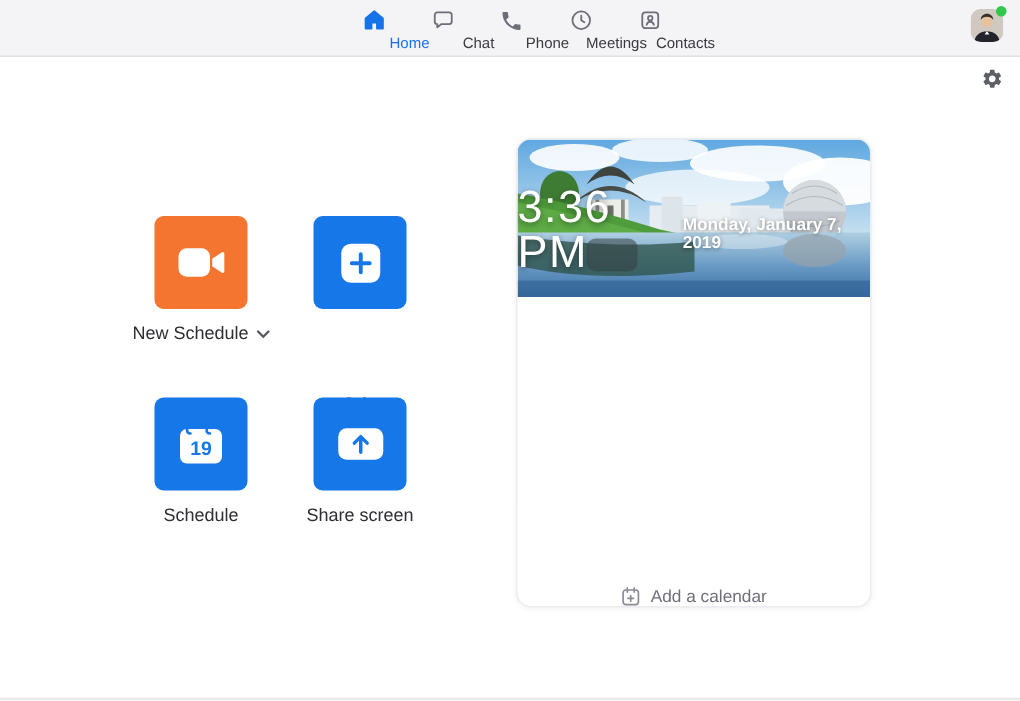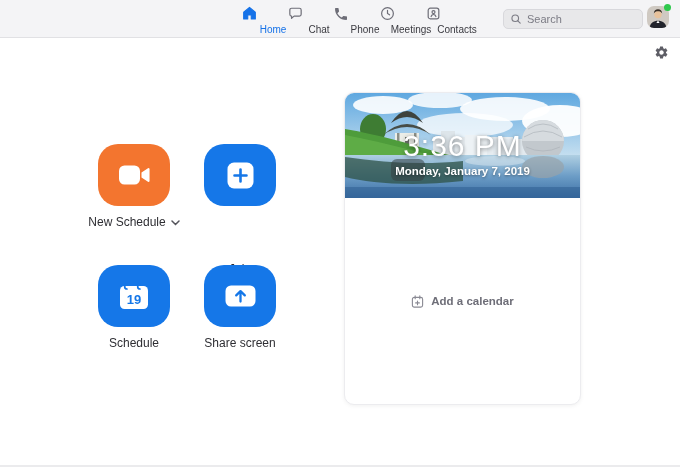--- a/index.html
+++ b/index.html
@@ -28,42 +28,42 @@
   .avatar { position:absolute; left:647px; top:6px; width:22px; height:22px; border-radius:7px;
             overflow:visible; cursor:pointer; }
   .avatar .photo { width:22px; height:22px; border-radius:7px; overflow:hidden; display:block; }
   .status-dot { position:absolute; right:-2px; top:-2px; width:7px; height:7px; border-radius:50%;
                 background:#2FC84D; }
 
   .settings-gear { position:absolute; left:654px; top:45px; width:15px; height:15px; cursor:pointer; }
 
   
   .action { position:absolute; width:124px; display:flex; flex-direction:column; align-items:center; }
-  .tile { width:72px; height:62px; border-radius:20px; display:flex; align-items:center;
+  .tile { width:62px; height:62px; border-radius:6px; display:flex; align-items:center;
           justify-content:center; cursor:pointer; }
   .action-label { margin-top:9px; font-size:12px; color:#2E2E33; display:flex; align-items:center; gap:5px; }
   #action-new  { left:72px;  top:144px; }
   #action-join { left:178px; top:144px;gap:47px; }
   #action-sched{ left:72px;  top:265px; }
   #action-share{ left:178px; top:265px; }
   .chev { display:inline-flex; cursor:pointer; margin-top:2px; }
 
   
   .card { position:absolute; left:344px; top:92px; width:237px; height:313px;
           border:1px solid #ECECEF; border-radius:10px; background:#fff;
           box-shadow:0 1px 4px rgba(0,0,0,0.06); }
   .card-image { position:relative; width:235px; height:105px; border-radius:9px 9px 0 0; overflow:hidden; }
   .time-overlay { position:absolute; left:0; top:0; width:100%; height:100%;
-                  display:flex; flex-direction:column; align-items:center; justify-content:center;
+                  display:flex; flex-direction:row; align-items:center; justify-content:center;
                   padding-top:16px; pointer-events:none; }
   .time-big { font-size:30px; color:#fff; font-weight:400; letter-spacing:1px;
               text-shadow:0 1px 4px rgba(0,0,0,0.45); line-height:1; }
   .date-small { font-size:11.5px; color:#fff; font-weight:700; margin-top:4px;
                 text-shadow:0 1px 3px rgba(0,0,0,0.45); }
-  .card-body { width:235px; height:206px; display:flex; align-items:center; justify-content:center;font-weight:bold; }
+  .card-body { width:235px; height:206px; display:flex; align-items:flex-end; justify-content:center; }
   .add-calendar { display:flex; align-items:center; gap:7px; cursor:pointer; }
   .add-calendar span { font-size:11.5px; color:#6E6E78; }
 
   .bottom-line { position:absolute; left:0; bottom:0; width:680px; height:2px; background:#EBEBED; }
 </style>
 </head>
 <body>
 
 <div class="app">
 
@@ -112,29 +112,20 @@
           <svg width="17" height="17" viewBox="0 0 24 24" fill="none" stroke="#6E6E78" stroke-width="1.7">
               <rect x="4.5" y="4.5" width="15" height="15" rx="3"></rect>
               <circle cx="12" cy="10" r="2.1"></circle>
               <path d="M8.6 16.3c.6-1.9 1.9-2.9 3.4-2.9s2.8 1 3.4 2.9" stroke-linecap="round"></path>
             </svg>
         </span>
         <span class="nlabel">Contacts</span>
       </div>
     </div>
 
-    <div class="search-box">
-      <span style="display:flex">
-        <svg width="12" height="12" viewBox="0 0 16 16" fill="none" stroke="#7C7C85" stroke-width="1.5">
-            <circle cx="7" cy="7" r="4.4"></circle>
-            <path d="m10.4 10.4 3.2 3.2" stroke-linecap="round"></path>
-          </svg>
-      </span>
-      <input type="text" placeholder="Search" style="">
-    </div>
 
     <div class="avatar">
       <span class="photo">
         <svg width="22" height="22" viewBox="0 0 22 22">
           <rect width="22" height="22" fill="#CFC9C2"></rect>
           <circle cx="11" cy="8.6" r="3.7" fill="#E8C29C"></circle>
           <path d="M6.8 7.4c0-2.6 1.9-4.2 4.2-4.2s4.2 1.6 4.2 4.2c-1-1.6-2.4-2.2-4.2-2.2s-3.2.6-4.2 2.2z" fill="#3A3028"></path>
           <path d="M2.5 22c.6-4.8 4.1-7.2 8.5-7.2s7.9 2.4 8.5 7.2z" fill="#22232B"></path>
           <path d="M11 14.6 9.4 17h3.2z" fill="#fff"></path>
         </svg>

